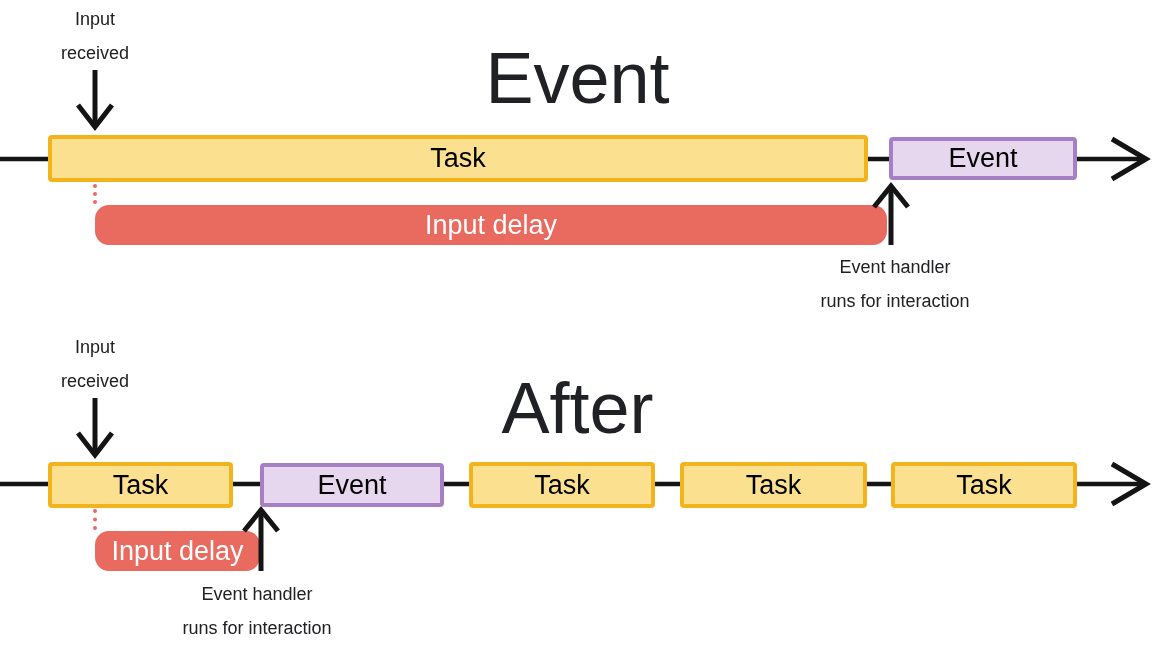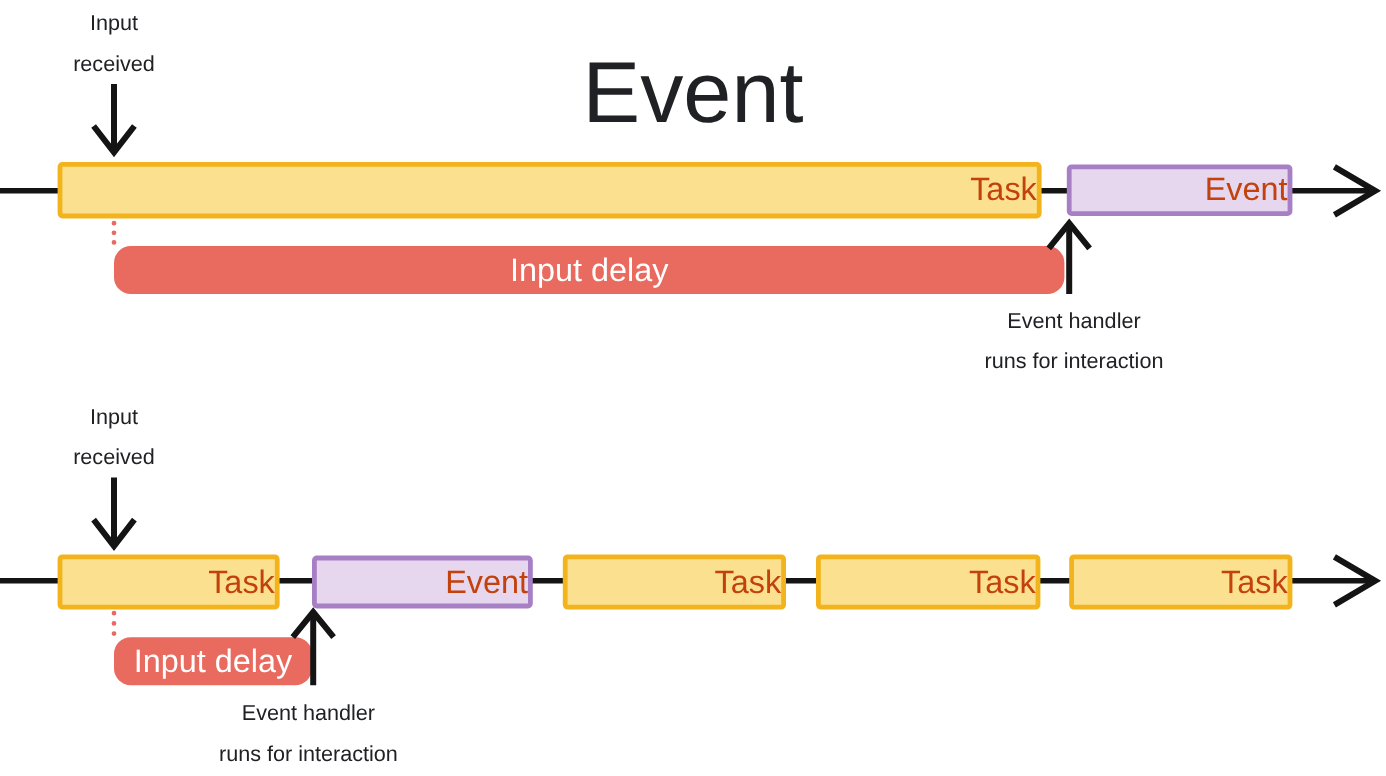--- a/index.html
+++ b/index.html
@@ -27,23 +27,23 @@
     line-height: 34px;
     text-align: center;
     white-space: pre-line;
     color: var(--text, #202124);
     z-index: 4;
   }
   .bar {
     box-sizing: border-box;
     display: flex;
     align-items: center;
-    justify-content: flex-end;
+    justify-content: center;
     font-size: 27px;
-    color: #c2410c;
+    color: #000000;
     border-radius: 4px;
     z-index: 2;
   }
   .bar.task {
     background: var(--task-fill, #FBE18F);
     border: 4px solid var(--task-border, #F3B31C);
   }
   .bar.event {
     background: var(--event-fill, #E6D6EE);
     border: 4px solid var(--event-border, #A77FC4);
@@ -109,20 +109,21 @@
   <div class="abs arrow" style="left:869px; top:181px;">
     <svg width="44" height="66" viewBox="0 0 44 66" fill="none">
       <line x1="22" y1="64" x2="22" y2="6" stroke="currentColor" stroke-width="5"></line>
       <polyline points="5,26 22,5 39,26" stroke="currentColor" stroke-width="5" fill="none"></polyline>
     </svg>
   </div>
 
   <div class="abs note" style="left:769px; top:250px; width:252px;">Event handler
 runs for interaction</div>
 
+  <div class="abs title" style="top:370px;">After</div>
 
   <div class="abs note" style="left:20px; top:330px; width:150px;">Input
 received</div>
 
   <div class="abs arrow" style="left:73px; top:396px;">
     <svg width="44" height="64" viewBox="0 0 44 64" fill="none">
       <line x1="22" y1="2" x2="22" y2="57" stroke="currentColor" stroke-width="5"></line>
       <polyline points="5,37 22,59 39,37" stroke="currentColor" stroke-width="5" fill="none"></polyline>
     </svg>
   </div>

